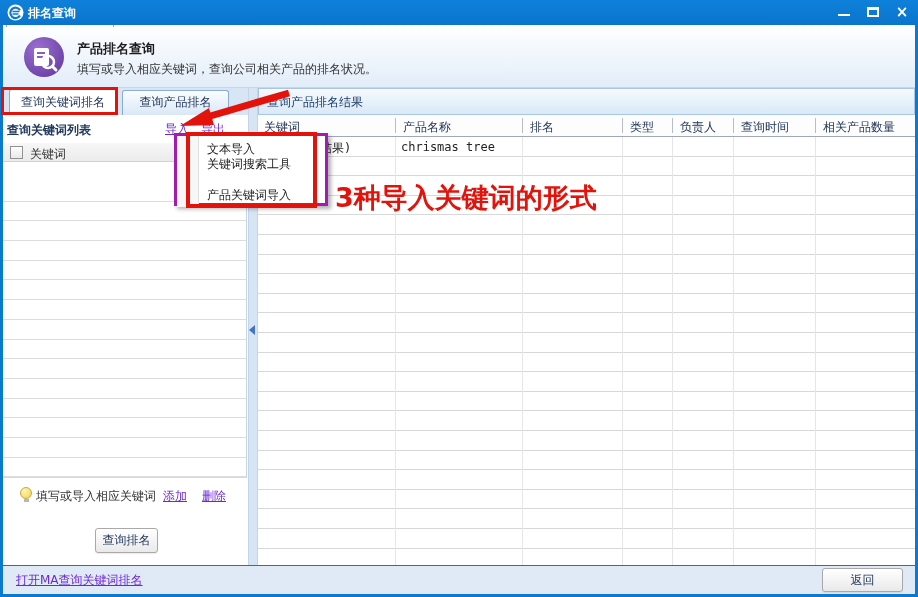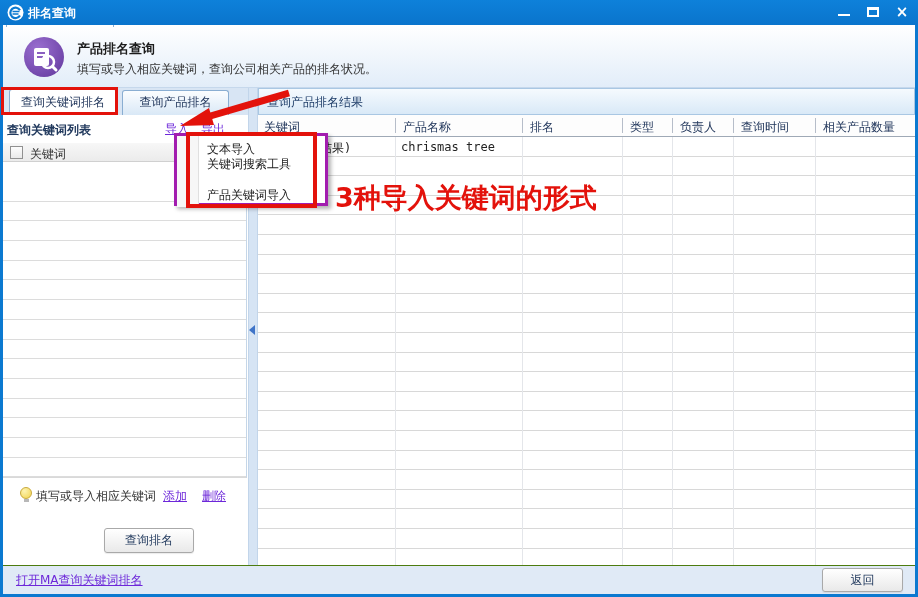--- a/index.html
+++ b/index.html
@@ -38,21 +38,21 @@
   .list-hdr { left:0; top:0; width:243px; height:19px; background:linear-gradient(#f7f7f7,#ebebeb); border-bottom:1px solid #d0d0d0; }
   .list-row { left:0; top:19px; width:243px; height:20px; border-bottom:1px solid #d9d9d9; }
   .cb { width:13px; height:13px; border:1px solid #919191; background:linear-gradient(#fdfdfd,#e9e9e9); cursor:pointer; }
   .empty-rows { left:0; top:39px; width:243px; height:296px;
     background:repeating-linear-gradient(to bottom, transparent 0px, transparent 18.7px, #dcdcdc 18.7px, #dcdcdc 19.7px); }
   .mono { font-family:"DejaVu Sans Mono","Liberation Mono",monospace; }
   .bulb { left:17px; top:372px; width:12px; height:12px; border-radius:50%; background:radial-gradient(circle at 35% 30%,#fdf3b2,#f2d44e); border:1px solid #c9a93c; }
   .bulb-base { left:21px; top:384px; width:5px; height:3px; background:#b8b8b8; }
   .hint-text { left:33px; top:373px; color:#333; }
   .btn { background:linear-gradient(#ffffff,#e9e9e9); border:1px solid #a9a9a9; border-radius:3px; color:#223a5e; text-align:center; cursor:pointer; box-shadow:0 1px 1px rgba(0,0,0,.08); }
-  .query-btn { left:101px; top:413px; width:90px; height:25px; line-height:23px; }
+  .query-btn { left:92px; top:413px; width:63px; height:25px; line-height:23px; }
 
   
   .splitter { left:248px; top:88px; width:10px; height:477px; background:#d6e4f4; border-left:1px solid #c2d5ea; border-right:1px solid #c2d5ea; cursor:col-resize; }
   .split-handle { left:249px; top:325px; width:0; height:0; border-top:5px solid transparent; border-bottom:5px solid transparent; border-right:6px solid #3f74c8; }
 
   
   .toolbar { left:258px; top:88px; width:657px; height:27px; background:linear-gradient(#f5fafe,#d9e9f7); border:1px solid #a9c7e3; }
   .tb-title { left:8px; top:5px; color:#1b3a66; }
   .tb-right { right:8px; top:4px; display:flex; align-items:center; color:#12325e; }
   .tb-link { cursor:pointer; color:#12325e; }

